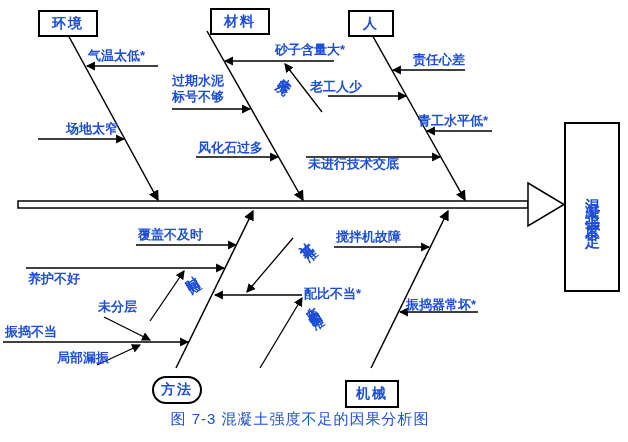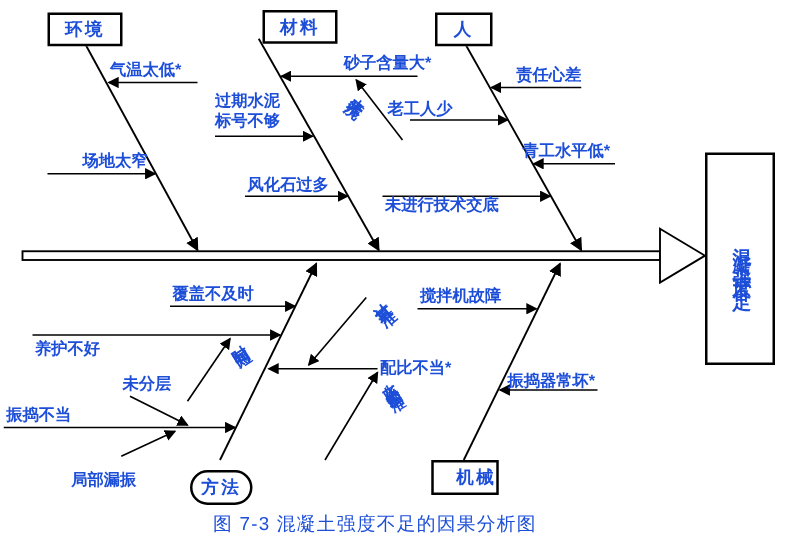--- a/index.html
+++ b/index.html
@@ -87,21 +87,21 @@
     </div>
   <div class="cat-box" style="left:178px;top:8px;width:56px;height:23px;margin-left:32px;">
       <span>材料</span>
     </div>
   <div class="cat-box" style="left:348px;top:10px;width:42px;height:23px;">
       <span>人</span>
     </div>
   <div class="cat-box" style="left:152px;top:376px;width:46px;height:24px;border-radius:14px;">
       <span>方法</span>
     </div>
-  <div class="cat-box" style="left:345px;top:368px;width:50px;height:24px;justify-content:flex-end;">
+  <div class="cat-box" style="left:345px;top:380px;width:50px;height:24px;">
       <span>机械</span>
     </div>
 
   <div class="effect-box">
     <div class="effect-text">混凝土强度不足</div>
   </div>
 
   <span class="lbl" style="left:88px;top:48px;">气温太低*</span>
   <span class="lbl" style="left:40px;top:121px;margin-left:26px;">场地太窄</span>
 
@@ -114,21 +114,21 @@
   <span class="lbl" style="left:413px;top:52px;">责任心差</span>
   <span class="lbl" style="left:310px;top:79px;">老工人少</span>
   <span class="lbl" style="left:418px;top:113px;">青工水平低*</span>
   <span class="lbl" style="left:308px;top:156px;">未进行技术交底</span>
 
   <span class="lbl" style="left:138px;top:227px;">覆盖不及时</span>
   <span class="lbl" style="left:28px;top:251px;margin-top:20px;">养护不好</span>
   <span class="lbl rot" style="left:176px;top:274px;transform:rotate(-33deg);">时间短</span>
   <span class="lbl" style="left:98px;top:299px;">未分层</span>
   <span class="lbl" style="left:5px;top:324px;">振捣不当</span>
-  <span class="lbl" style="left:57px;top:376px;">局部漏振</span>
+  <span class="lbl" style="left:57px;top:350px;">局部漏振</span>
   <span class="lbl" style="left:304px;top:286px;">配比不当*</span>
   <span class="lbl rot" style="left:289px;top:242px;transform:rotate(-40deg);">计算不准</span>
   <span class="lbl rot" style="left: 297px; top: 303px; font-size: 12px; transform: rotate(-31deg);">水灰比控制不准</span>
 
   <span class="lbl" style="left:336px;top:229px;">搅拌机故障</span>
   <span class="lbl" style="left:406px;top:297px;">振捣器常坏*</span>
 
   <div class="diagram-title">图 7-3  混凝土强度不足的因果分析图</div>
 </div>
 

